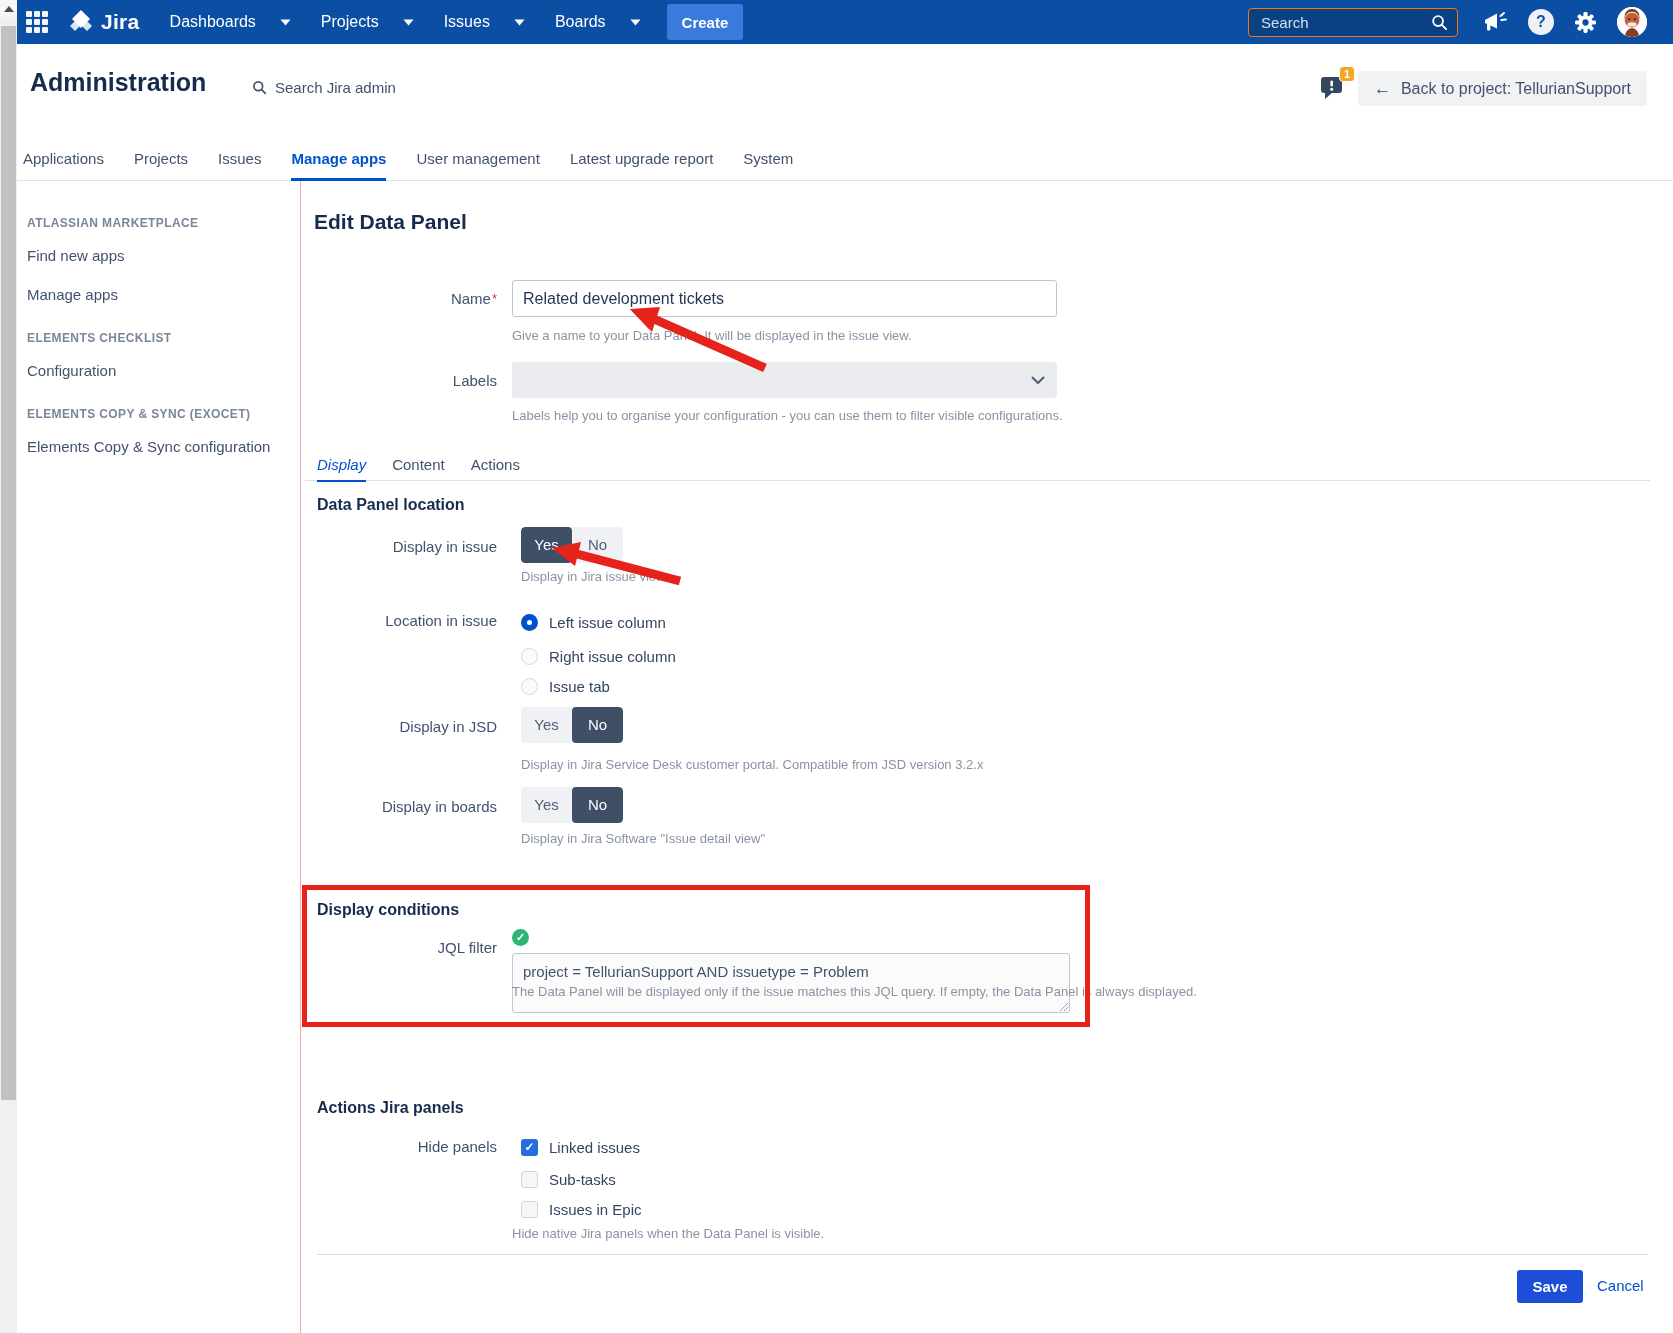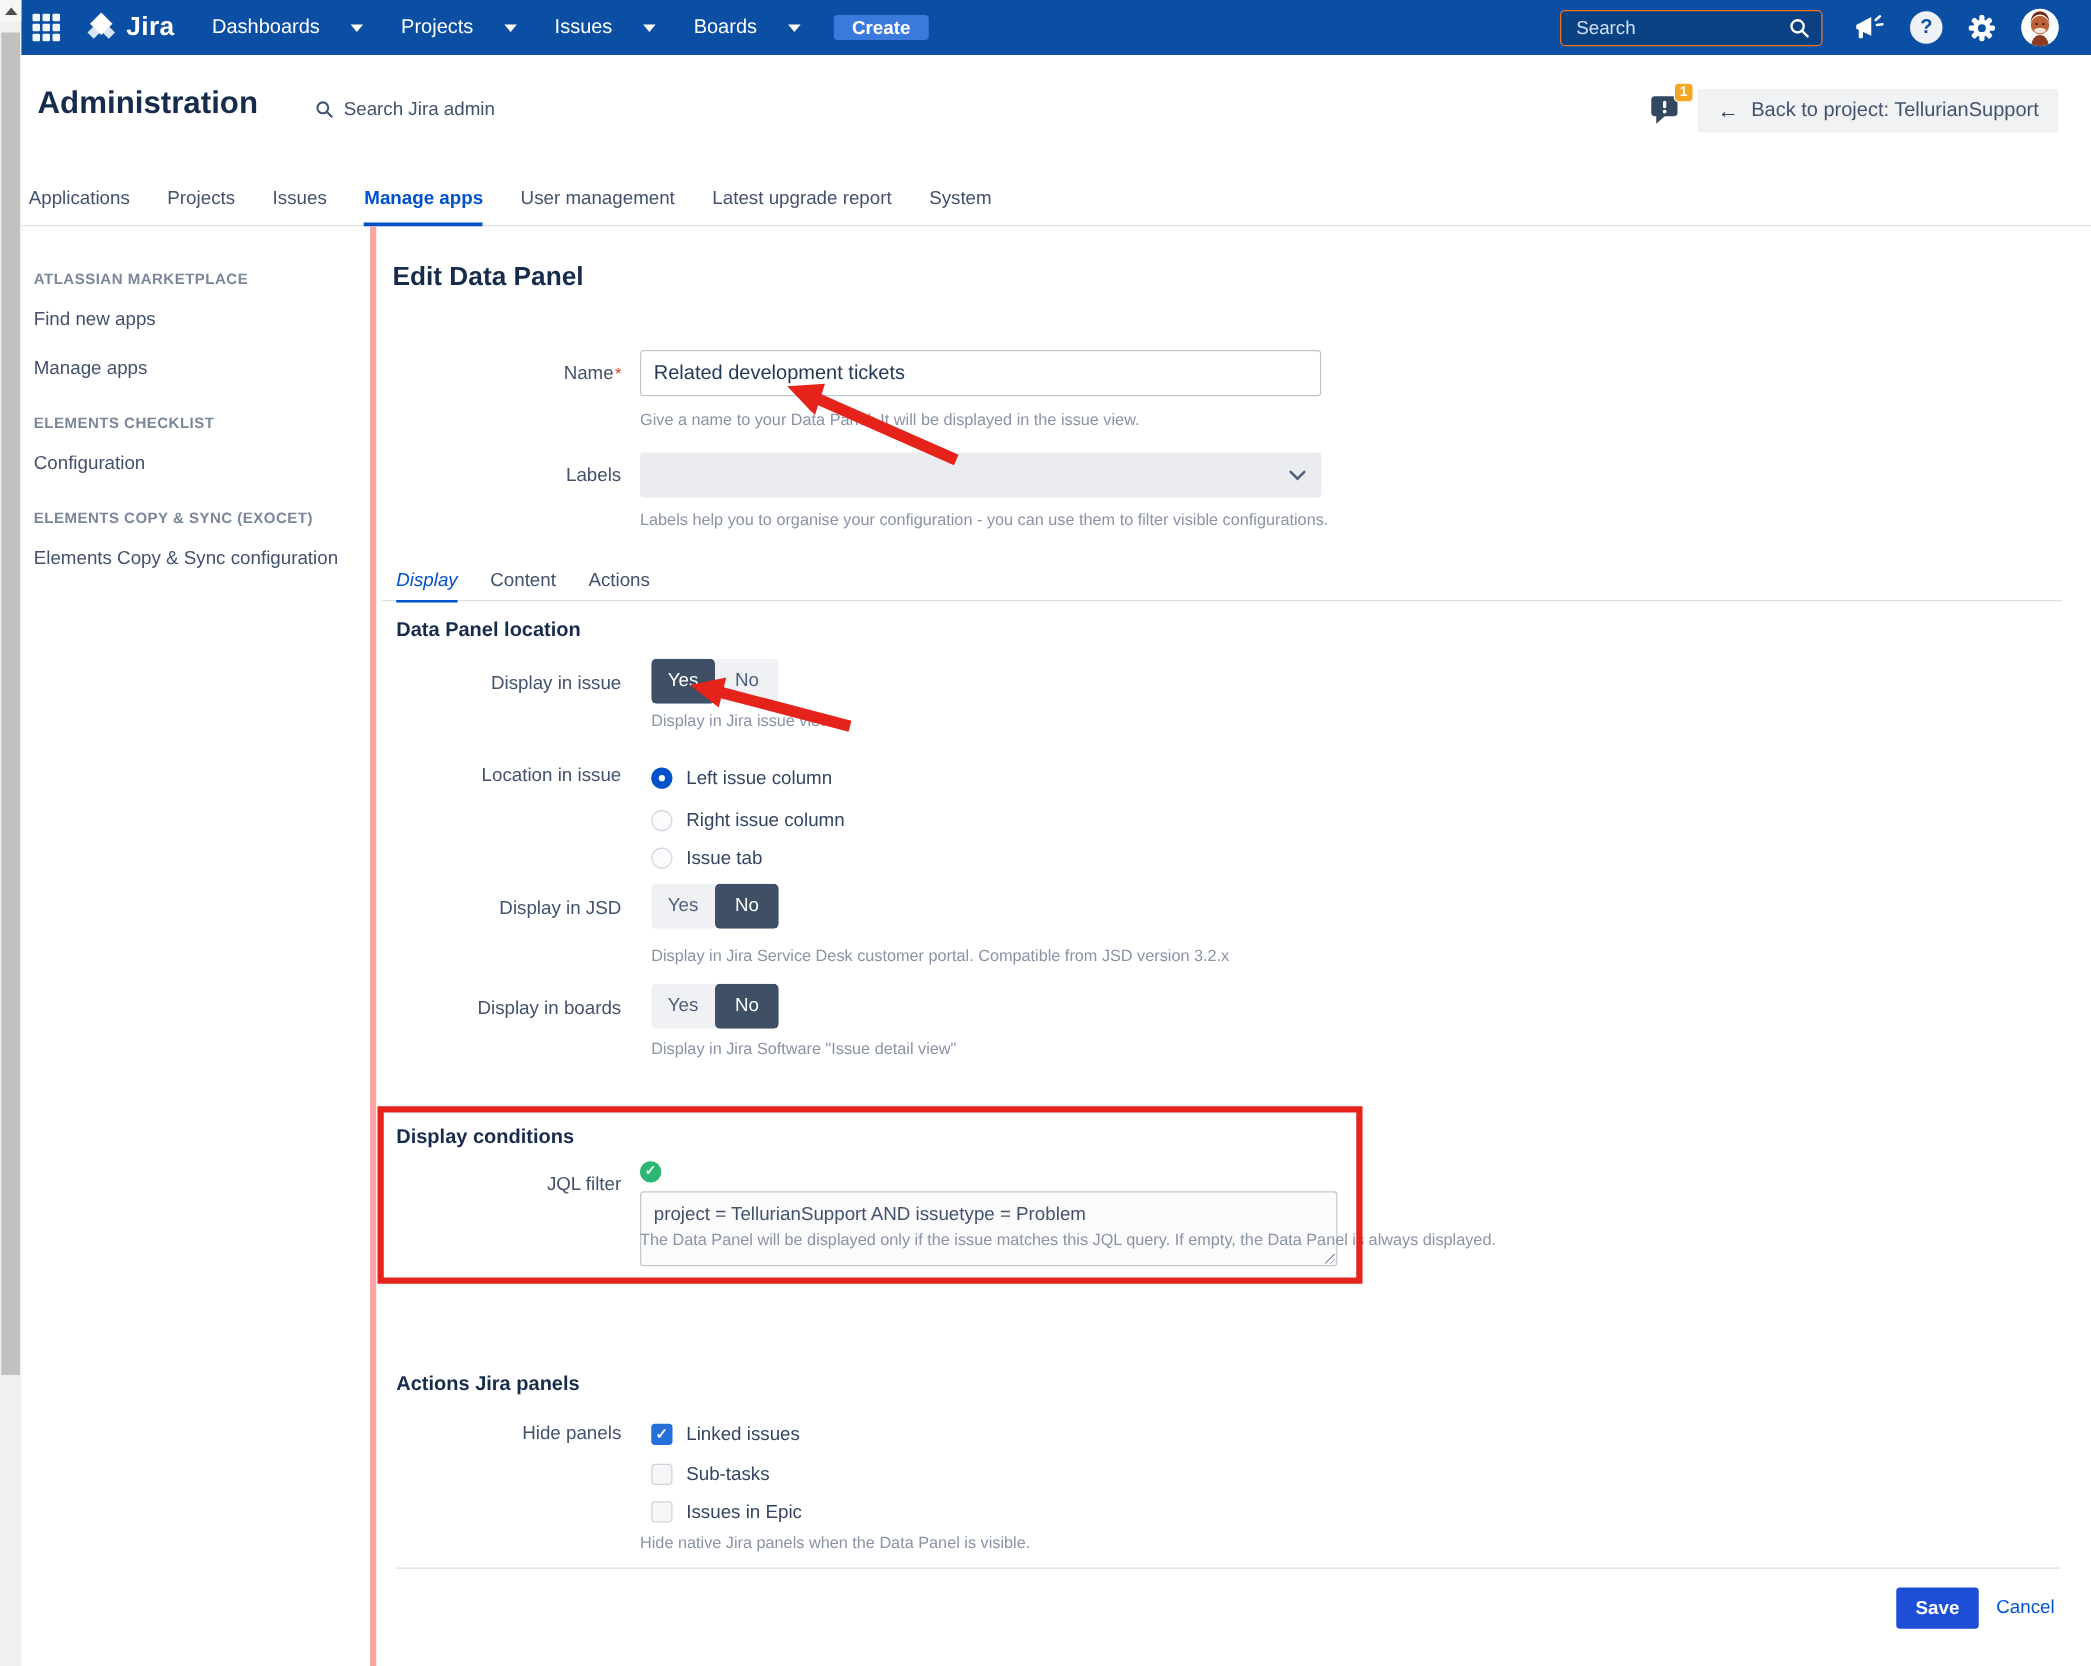--- a/index.html
+++ b/index.html
@@ -17,21 +17,21 @@
   .scroll-thumb { left:1px; top:26px; width:15px; height:1074px; background:#c1c1c1; }
 
   
   .topnav { left:17px; top:0; right:0; height:44px; background:#0b4fa5; display:flex; align-items:center; padding:0 26px 0 9px; z-index:10; }
   .nav-grid { width:22px; height:22px; display:grid; grid-template-columns:repeat(3,6px); grid-template-rows:repeat(3,6px); gap:2px; }
   .nav-grid span { background:#ffffff; opacity:.95; border-radius:1px; }
   .nav-logo { display:flex; align-items:center; gap:7px; margin-left:20px; }
   .nav-logo-text { color:#fff; font-size:21px; font-weight:bold; letter-spacing:.3px; }
   .nav-item { display:flex; align-items:center; gap:24px; color:#fff; font-size:16px; margin-left:30px; cursor:pointer; }
   .nav-item svg { display:block; }
-  .nav-create { margin-left:26px; height:20px; padding:0 15px; background:#3b7add; color:#fff; font-weight:bold; font-size:15px; border:none; border-radius:3px; font-family:inherit; cursor:pointer; }
+  .nav-create { margin-left:26px; height:36px; padding:0 15px; background:#3b7add; color:#fff; font-weight:bold; font-size:15px; border:none; border-radius:3px; font-family:inherit; cursor:pointer; }
   .nav-search { margin-left:auto; width:210px; height:29px; background:#0a4182; border:1px solid #f97316; border-radius:4px; display:flex; align-items:center; padding:0 9px 0 10px; }
   .nav-search input { flex:1; min-width:0; background:transparent; border:none; outline:none; color:#d6e4f7; font-size:15px; font-family:inherit; }
   .nav-search input::placeholder { color:#cfe0f5; opacity:1; }
   .nav-icons { display:flex; align-items:center; gap:20px; margin-left:24px; }
   .nav-help { width:26px; height:26px; border-radius:50%; background:#eef1f5; color:#0b4fa5; font-size:16px; font-weight:bold; display:flex; align-items:center; justify-content:center; }
   .nav-avatar { width:30px; height:30px; border-radius:50%; overflow:hidden; background:#fff; }
 
   
   .admin-title { left:30px; top:68px; font-size:25px; font-weight:bold; color:#172B4D; }
   .admin-search { left:252px; top:79px; display:flex; align-items:center; gap:8px; font-size:15px; color:#42526E; cursor:pointer; }
@@ -40,21 +40,21 @@
   .notif-badge { position:absolute; right:-6px; top:-7px; min-width:16px; height:16px; background:#f5a623; border:1px solid #fff; border-radius:4px; color:#fff; font-size:11px; font-weight:bold; line-height:14px; text-align:center; padding:0 3px; }
   .back-btn { height:35px; background:#f1f2f4; border:none; border-radius:3px; padding:0 16px; font-size:16px; color:#42526E; font-family:inherit; display:flex; align-items:center; gap:10px; cursor:pointer; }
   .back-btn .arr { color:#344563; font-weight:bold; font-size:17px; }
 
   
   .admin-tabs { left:17px; top:138px; right:0; height:43px; border-bottom:1px solid #dfe1e6; display:flex; gap:30px; padding-left:6px; }
   .admin-tab { font-size:15px; color:#42526E; line-height:41px; height:43px; cursor:pointer; }
   .admin-tab.active { color:#0052CC; font-weight:bold; border-bottom:3px solid #0052CC; }
 
   
-  .sidebar { left:17px; top:181px; width:284px; bottom:0; border-right:5px solid #fca5a5; padding:35px 24px 0 10px; }
+  .sidebar { left:17px; top:181px; width:284px; bottom:0; border-right:1px solid #fca5a5; padding:35px 24px 0 10px; }
   .sb-heading { font-size:12px; font-weight:bold; color:#7A869A; letter-spacing:.4px; margin:27px 0 6px; }
   .sb-heading:first-child { margin-top:0; }
   .sb-item { font-size:15px; color:#42526E; margin:16px 0 20px; line-height:19px; cursor:pointer; }
 
   
   .page-title { left:314px; top:210px; font-size:21px; font-weight:bold; color:#172B4D; }
   .flabel { left:302px; width:195px; text-align:right; font-size:15px; color:#42526E; line-height:20px; }
   .req { color:#d0402e; font-size:13px; vertical-align:top; margin-left:1px; }
   .helper { font-size:13px; color:#8993A4; white-space:nowrap; }
 

